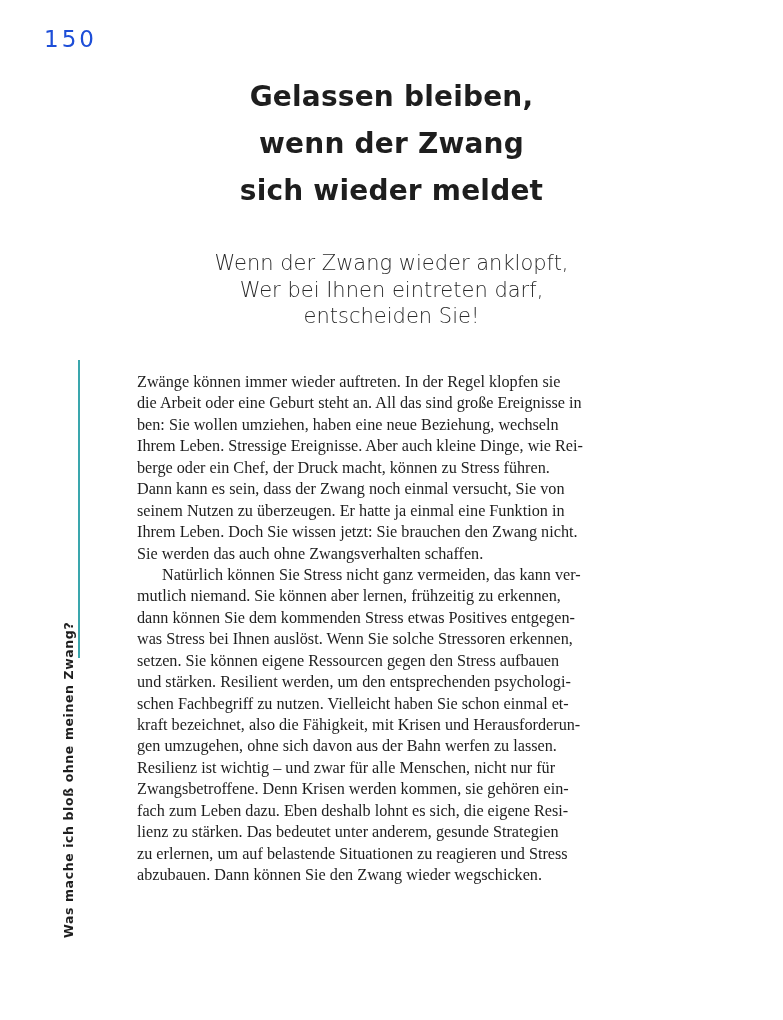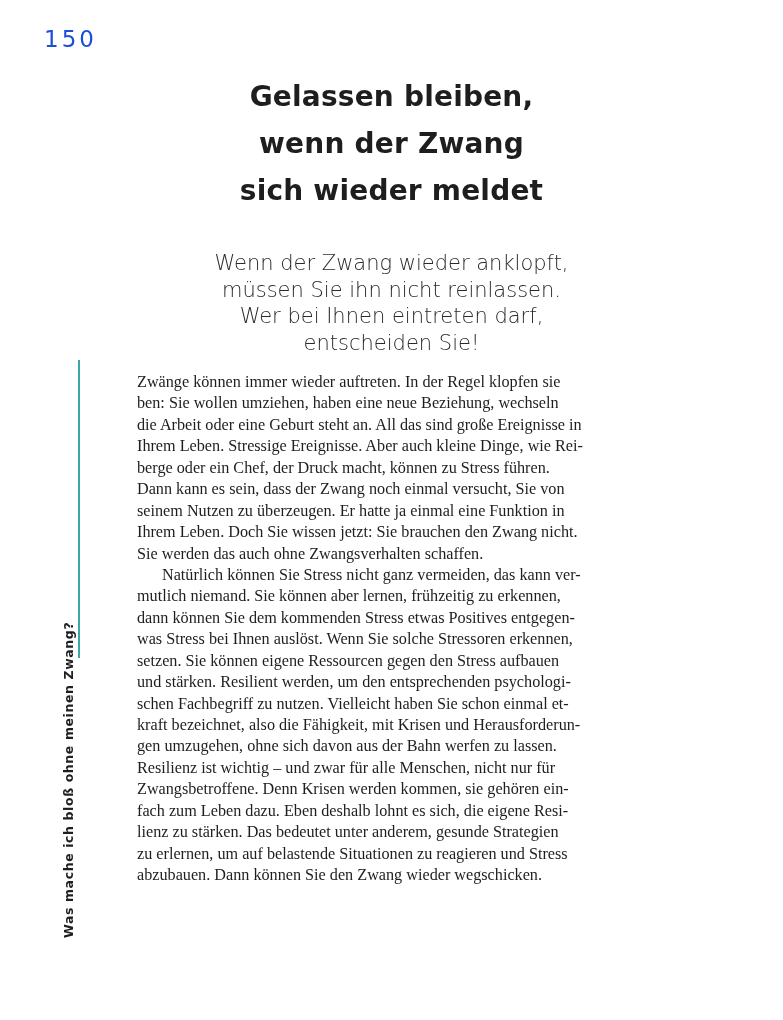--- a/index.html
+++ b/index.html
@@ -105,34 +105,33 @@
 <div class="page-number">150</div>
 
 <div class="title">
   <div>Gelassen bleiben,</div>
   <div>wenn der Zwang</div>
   <div>sich wieder meldet</div>
 </div>
 
 <div class="subtitle">
   <div>Wenn der Zwang wieder anklopft,</div>
-  <div>müssen Sie ihn nicht reinlassen.</div>
   <div>Wer bei Ihnen eintreten darf,</div>
   <div>entscheiden Sie!</div>
 </div>
 
 <div class="side-running-head">
   <div class="side-text">Was mache ich bloß ohne meinen Zwang?</div>
   <div class="accent-line"></div>
 </div>
 
 <div class="body-text">
   <div class="line">Zwänge können immer wieder auftreten. In der Regel klopfen sie</div>
+  <div class="line">die Arbeit oder eine Geburt steht an. All das sind große Ereignisse in</div>
   <div class="line">ben: Sie wollen umziehen, haben eine neue Beziehung, wechseln</div>
-  <div class="line">die Arbeit oder eine Geburt steht an. All das sind große Ereignisse in</div>
   <div class="line">Ihrem Leben. Stressige Ereignisse. Aber auch kleine Dinge, wie Rei-</div>
   <div class="line">berge oder ein Chef, der Druck macht, können zu Stress führen.</div>
   <div class="line">Dann kann es sein, dass der Zwang noch einmal versucht, Sie von</div>
   <div class="line">seinem Nutzen zu überzeugen. Er hatte ja einmal eine Funktion in</div>
   <div class="line">Ihrem Leben. Doch Sie wissen jetzt: Sie brauchen den Zwang nicht.</div>
   <div class="line">Sie werden das auch ohne Zwangsverhalten schaffen.</div>
   <div class="line indent">Natürlich können Sie Stress nicht ganz vermeiden, das kann ver-</div>
   <div class="line">mutlich niemand. Sie können aber lernen, frühzeitig zu erkennen,</div>
   <div class="line">dann können Sie dem kommenden Stress etwas Positives entgegen-</div>
   <div class="line">was Stress bei Ihnen auslöst. Wenn Sie solche Stressoren erkennen,</div>

